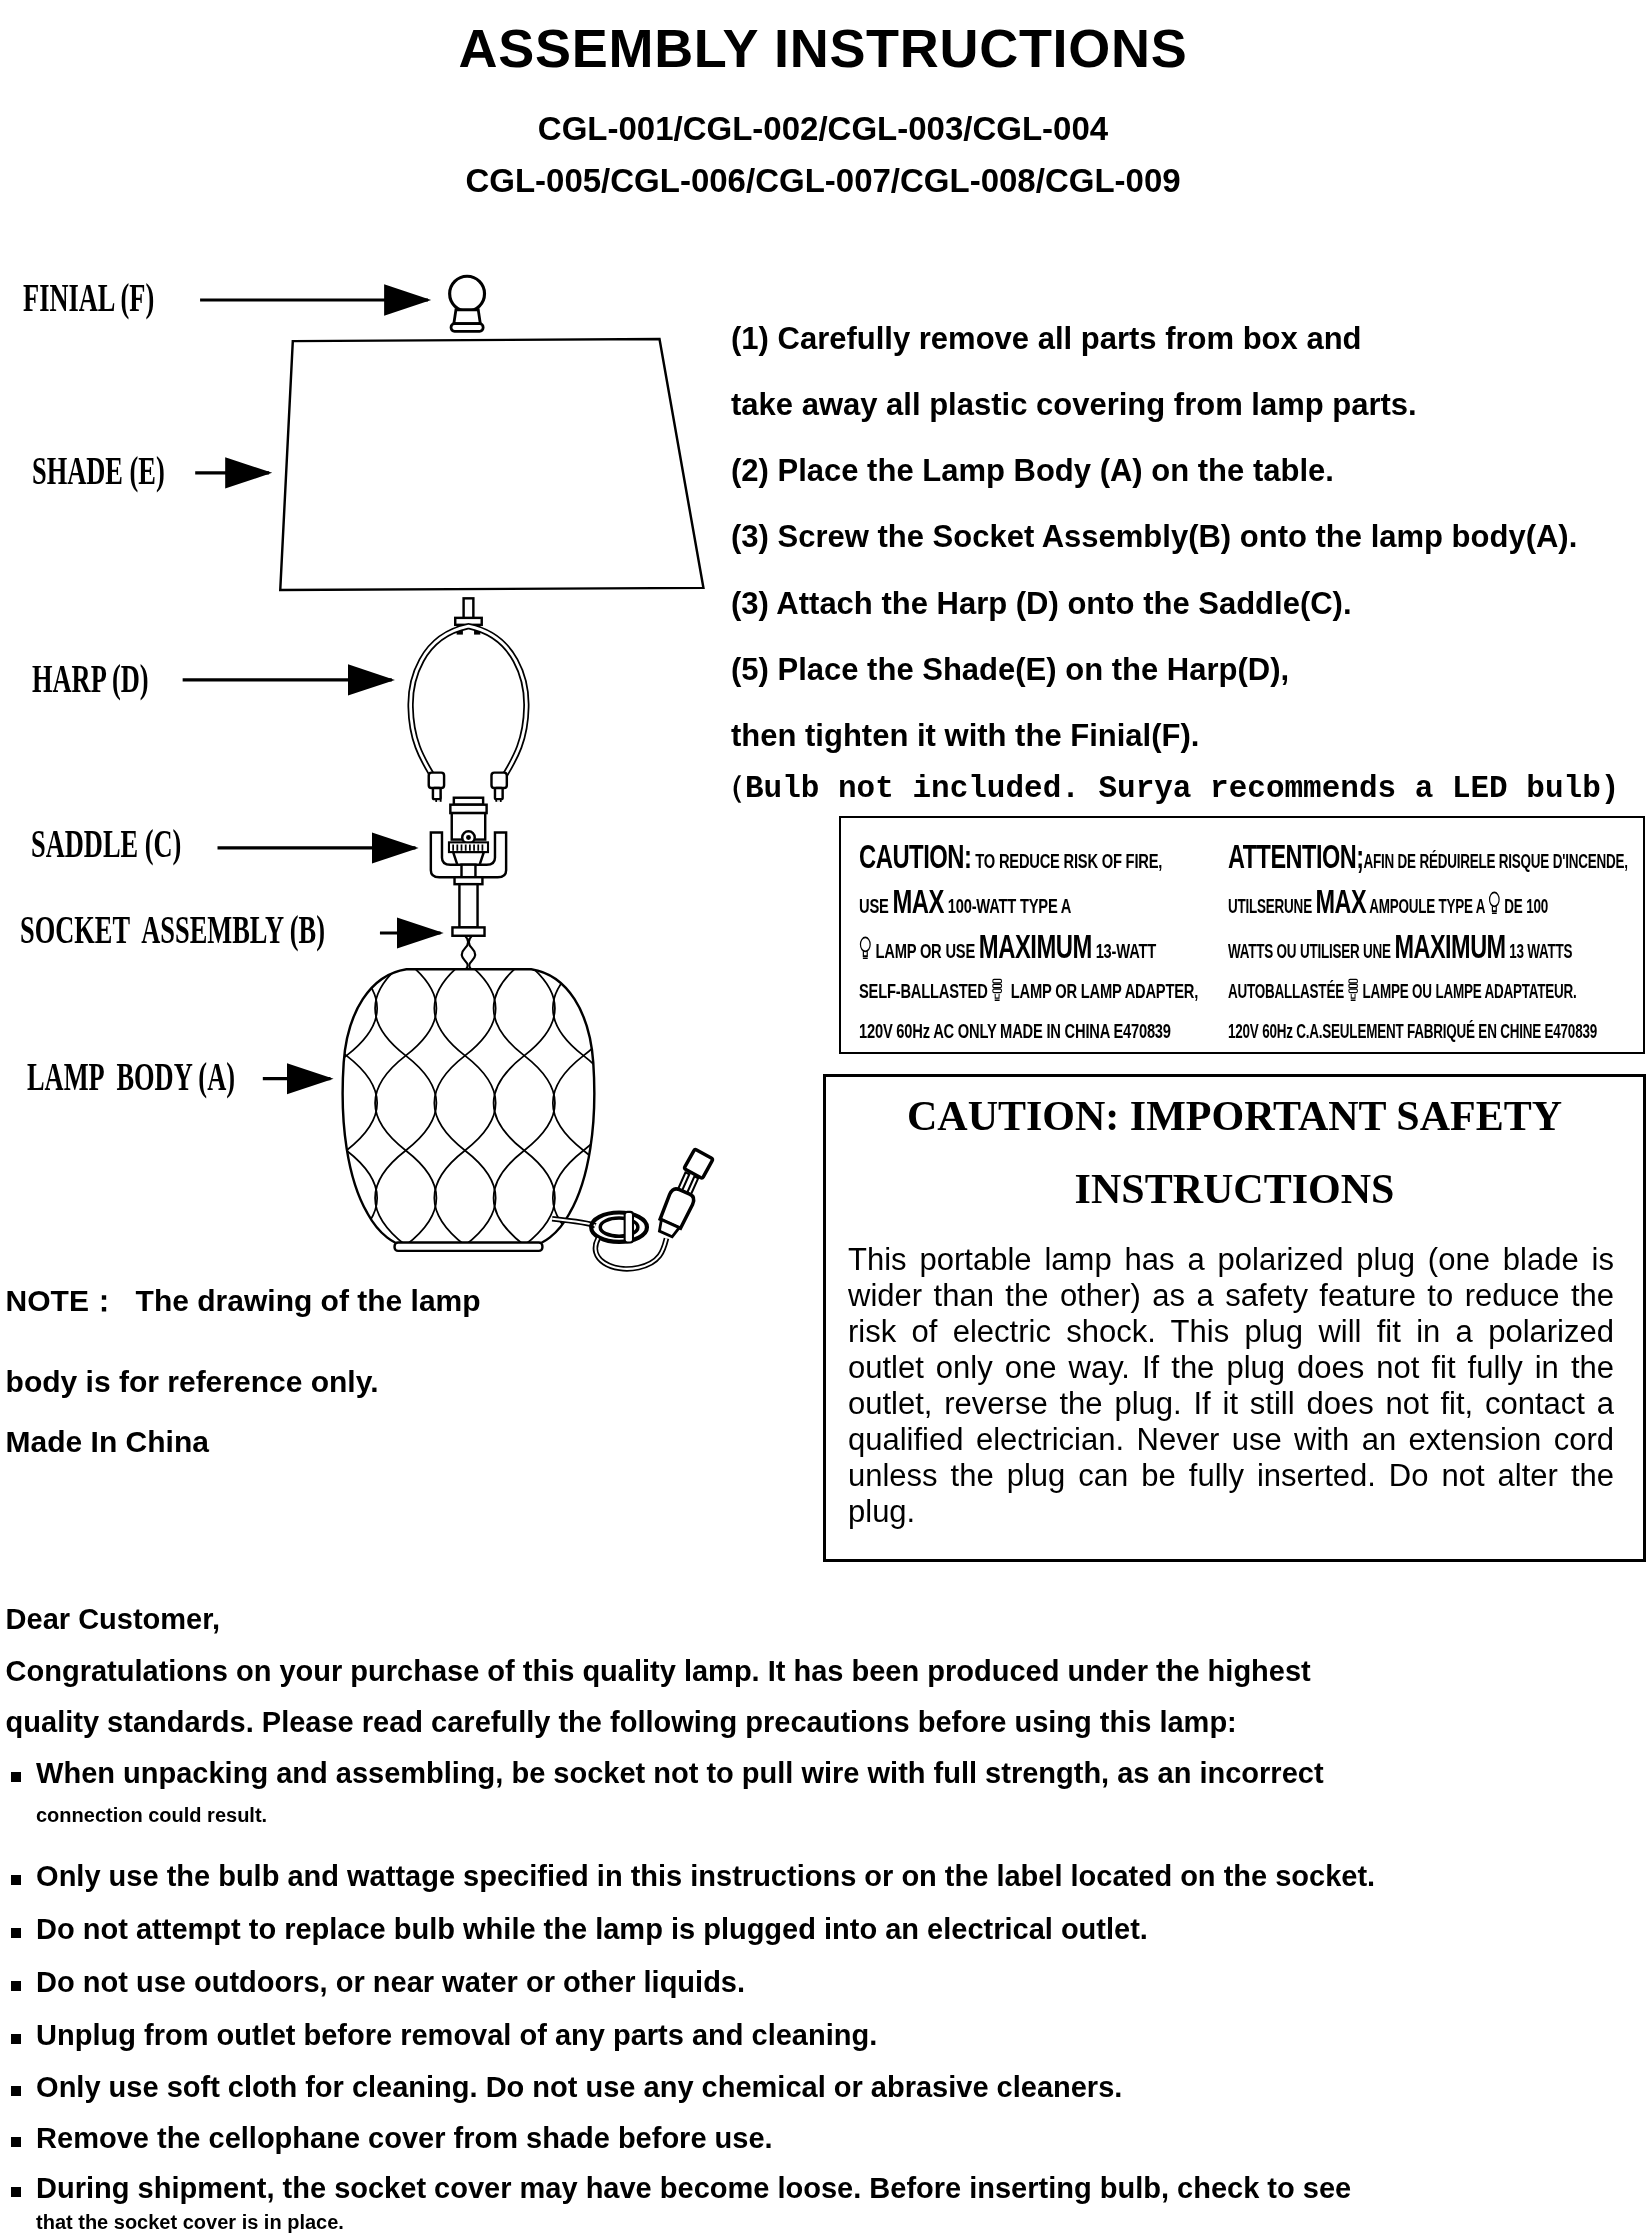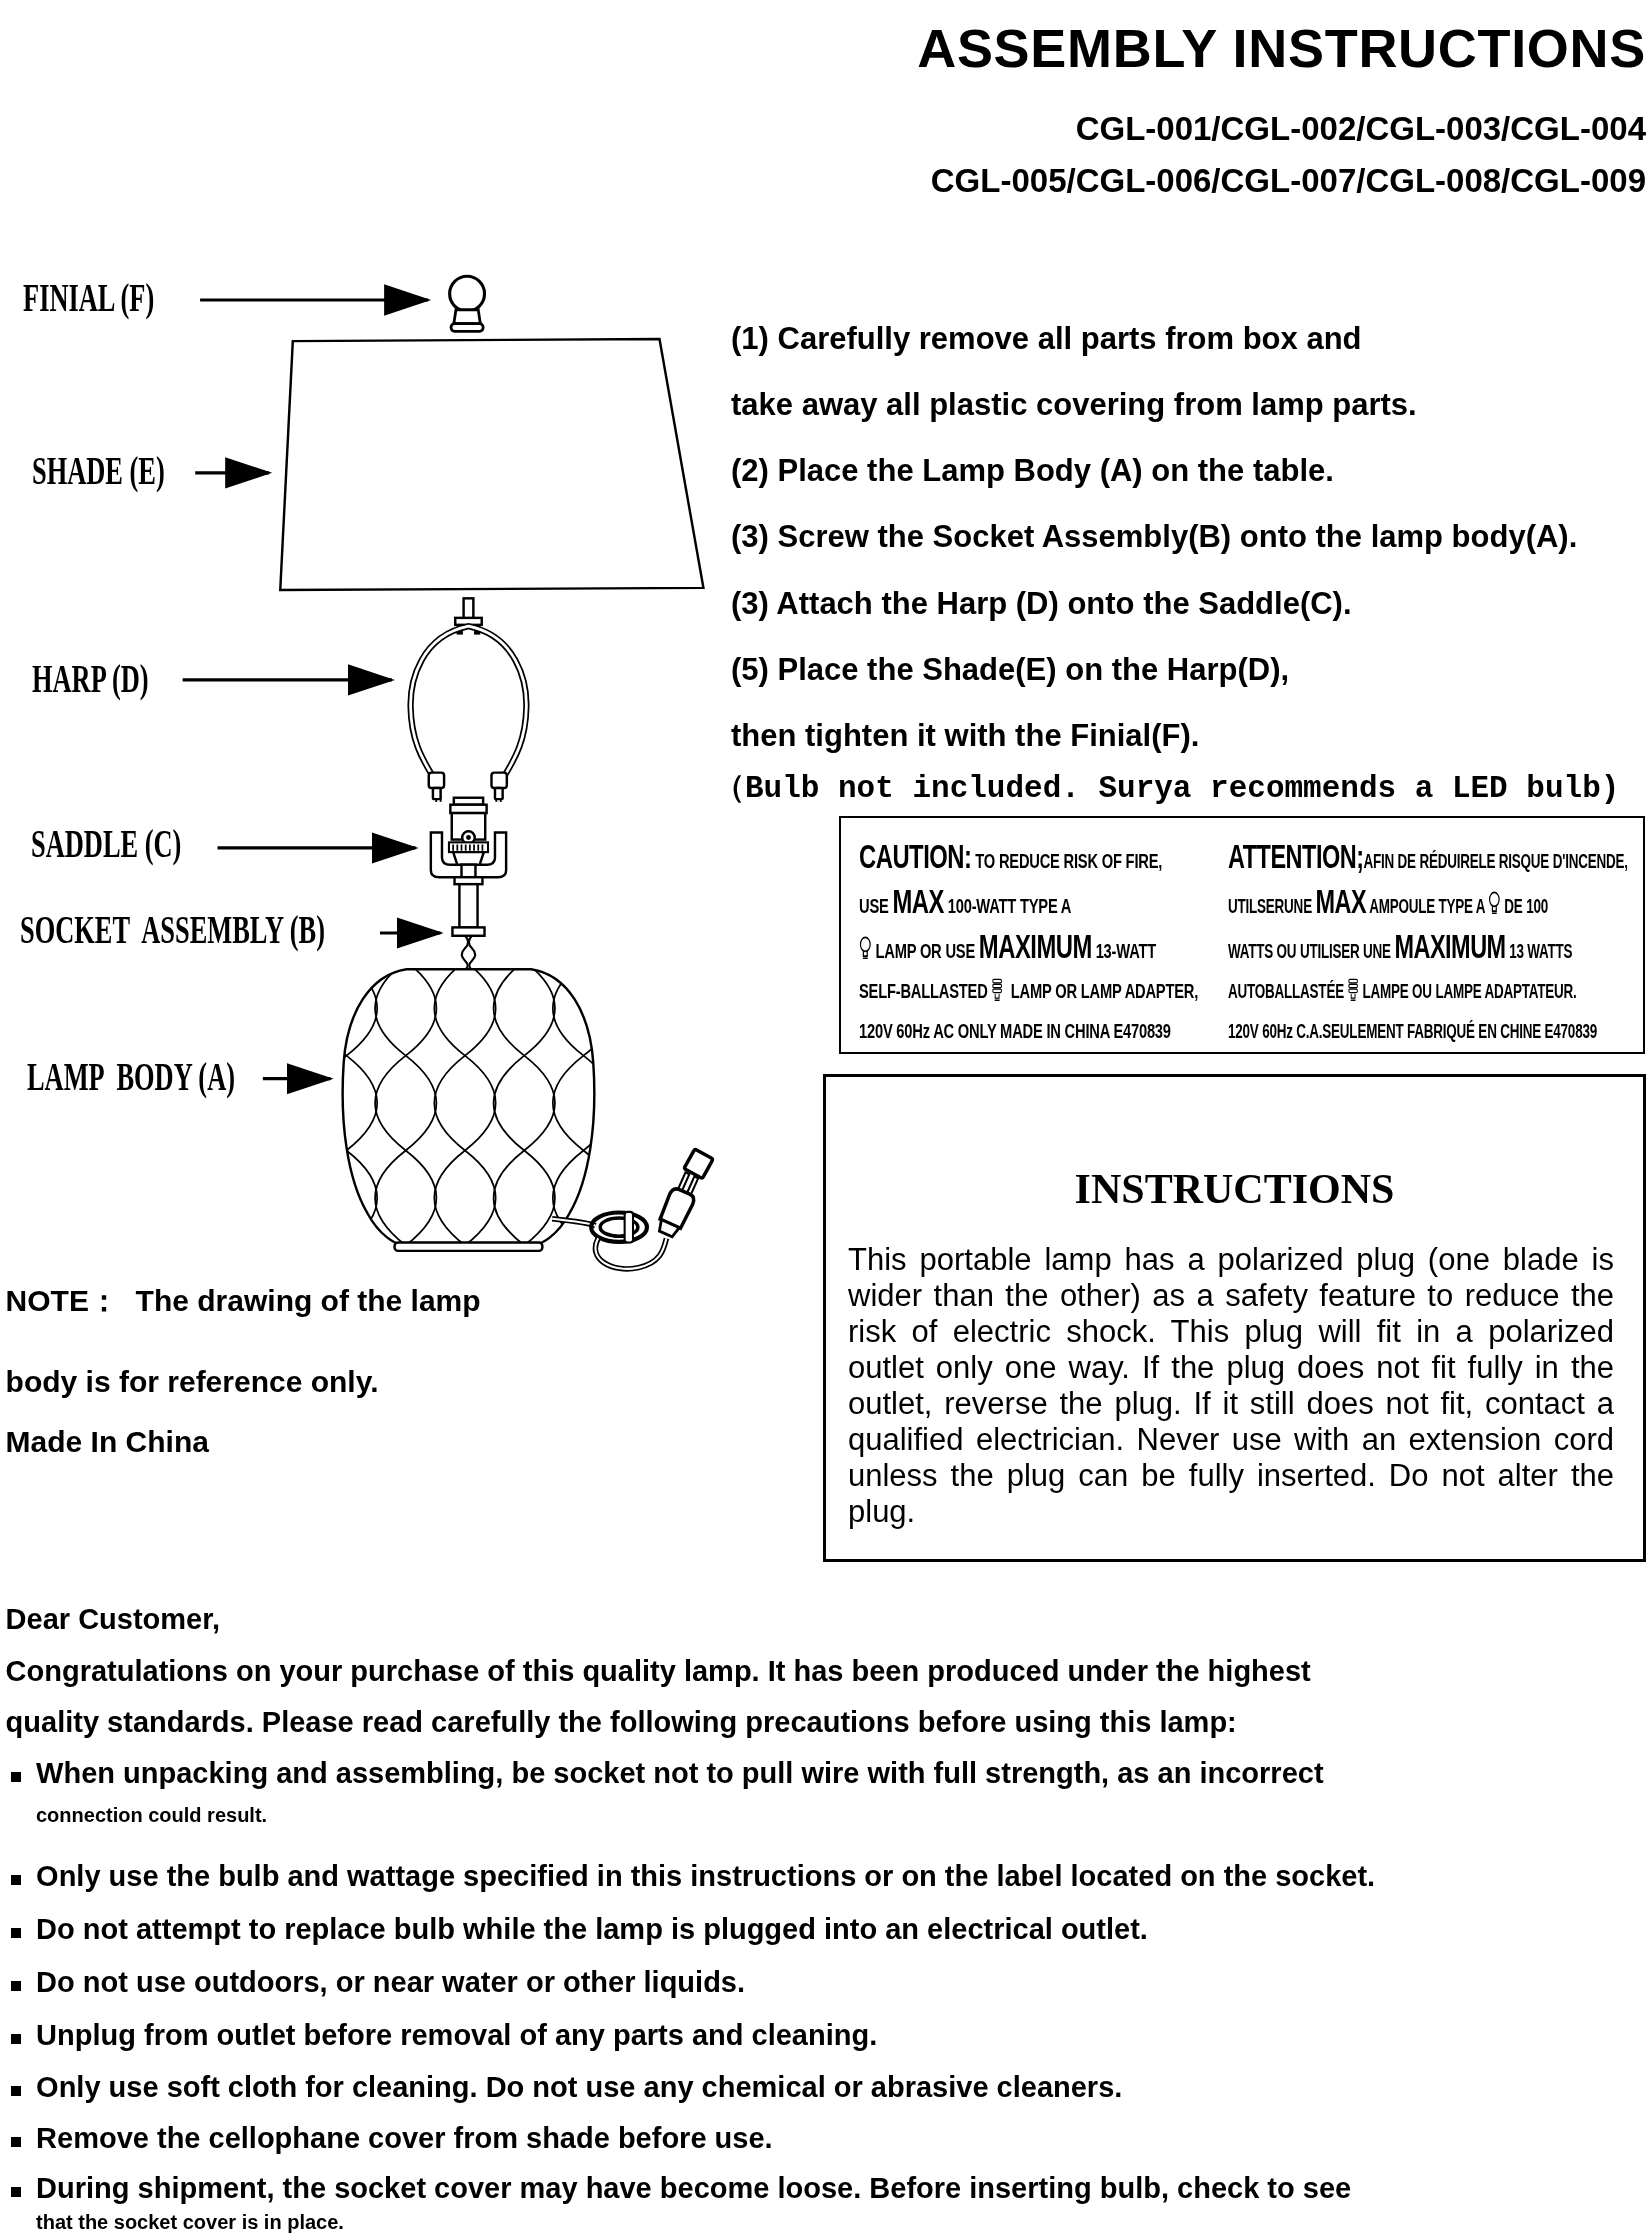--- a/index.html
+++ b/index.html
@@ -1,19 +1,19 @@
 <!DOCTYPE html>
 <html style="font-size:11px"><head>
 <meta charset="utf-8">
 <style>
   html,body{margin:0;padding:0;background:#888;}
   .canvas{position:relative;width:1646px;height:2239px;background:#ffffff;overflow:hidden;
           font-family:"Liberation Sans",sans-serif;color:#000;}
   .abs{position:absolute;}
-  .ctr{left:0;width:1646px;text-align:right;}
+  .ctr{left:0;width:1646px;text-align:center;}
   .title{font-size:54px;font-weight:bold;letter-spacing:0.7px;}
   .models{font-size:33px;font-weight:bold;}
   .part-label{font-family:"Liberation Serif",serif;font-weight:bold;font-size:40px;
               transform:scaleX(0.66);transform-origin:left top;white-space:pre;line-height:1.05;}
   .step{font-size:31px;font-weight:bold;white-space:pre;line-height:1.15;}
   .bulbnote{font-size:31px;font-weight:bold;white-space:pre;}
   .cbox1{position:absolute;left:839px;top:816px;width:802px;height:234px;border:2.8px solid #000;}
   .ccol{position:absolute;top:18px;transform:scaleX(0.70);transform-origin:left top;
         font-weight:bold;letter-spacing:-0.3px;}
   .ccol .cl-line{line-height:40px;white-space:pre;}
@@ -181,20 +181,21 @@
             <rect x="3" y="2" width="18" height="5" rx="2.5" fill="none" stroke="#000" stroke-width="2"></rect>
             <rect x="3" y="9" width="18" height="5" rx="2.5" fill="none" stroke="#000" stroke-width="2"></rect>
             <rect x="3" y="16" width="18" height="5" rx="2.5" fill="none" stroke="#000" stroke-width="2"></rect>
             <path d="M8,23 L8,29 L16,29 L16,23 M7,32 L17,32" stroke="#000" stroke-width="2" fill="none"></path>
           </svg><span> LAMPE OU LAMPE ADAPTATEUR.</span></div>
       <div class="cl-line">120V 60Hz C.A.SEULEMENT FABRIQUÉ EN CHINE E470839</div>
     </div>
   </div>
 
   <div class="sbox">
+    <div class="stitle" style="top:15.3px;">CAUTION: IMPORTANT SAFETY</div>
     <div class="stitle" style="top:88px;">INSTRUCTIONS</div>
     <div class="sbody">This portable lamp has a polarized plug (one blade is wider than the other) as a safety feature to reduce the risk of electric shock. This plug will fit in a polarized outlet only one way. If the plug does not fit fully in the outlet, reverse the plug. If it still does not fit, contact a qualified electrician. Never use with an extension cord unless the plug can be fully inserted. Do not alter the plug.</div>
   </div>
 
   <div>
     <div class="abs noteline" style="left:5.6px;top:1281px;"><span>NOTE</span><span>：</span><span>  The drawing of the lamp</span></div>
     <div class="abs noteline" style="left:5.6px;top:1365px;">body is for reference only.</div>
     <div class="abs noteline" style="left:5.6px;top:1425px;">Made In China</div>
   </div>
 

